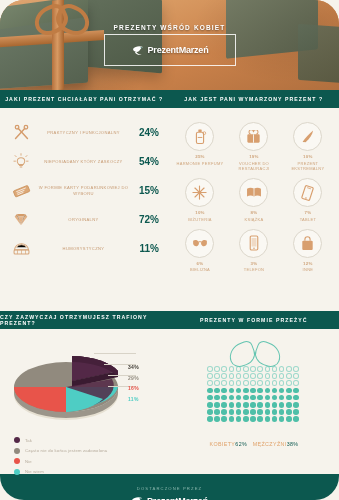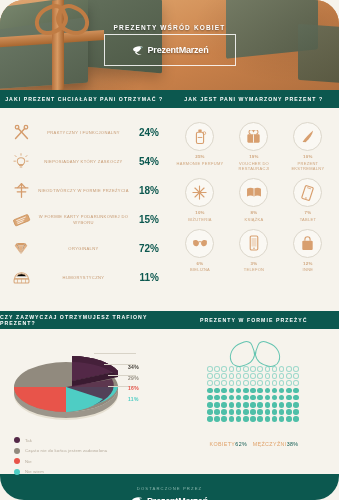--- a/index.html
+++ b/index.html
@@ -188,35 +188,20 @@
                 <path d="M16 3 L14.7 4.3"></path>
               <path d="M0.7 9.6 H2.5"></path>
                 <path d="M17.3 9.6 H15.5"></path>
             </g>
           </svg>
         </span>
         <span class="lbl">NIEPOSIADANY KTÓRY ZASKOCZY</span>
         <span class="pct">54%</span>
       </div>
 
-      <div class="lrow">
-        <span class="ic">
-          <svg width="17" height="17" viewBox="0 0 20 20">
-            <g stroke="#d59c6c" stroke-width="1.5" stroke-linecap="round" fill="none">
-              <path d="M10 2 V18"></path>
-                <path d="M2.5 7 L17.5 7"></path>
-              <path d="M5 11.5 L15 11.5"></path>
-                <path d="M10 2 L5.5 6.6"></path>
-                <path d="M10 2 L14.5 6.6"></path>
-            </g>
-          </svg>
-        </span>
-        <span class="lbl">NIEODTWÓRCZY W FORMIE PRZEŻYCIA</span>
-        <span class="pct">18%</span>
-      </div>
 
       <div class="lrow">
         <span class="ic">
           <svg width="19" height="14" viewBox="0 0 22 15">
             <g transform="rotate(-22 11 7.5)">
               <rect x="2" y="4" width="18" height="7.5" rx="1.3" fill="#dca877" stroke="#c98d55" stroke-width=".8"></rect>
               <g stroke="#fff" stroke-width=".9" stroke-linecap="round" opacity=".85">
                 <path d="M5.5 6 H16.5"></path>
                   <path d="M5.5 8 H14"></path>
                   <path d="M5.5 9.8 H12"></path>

